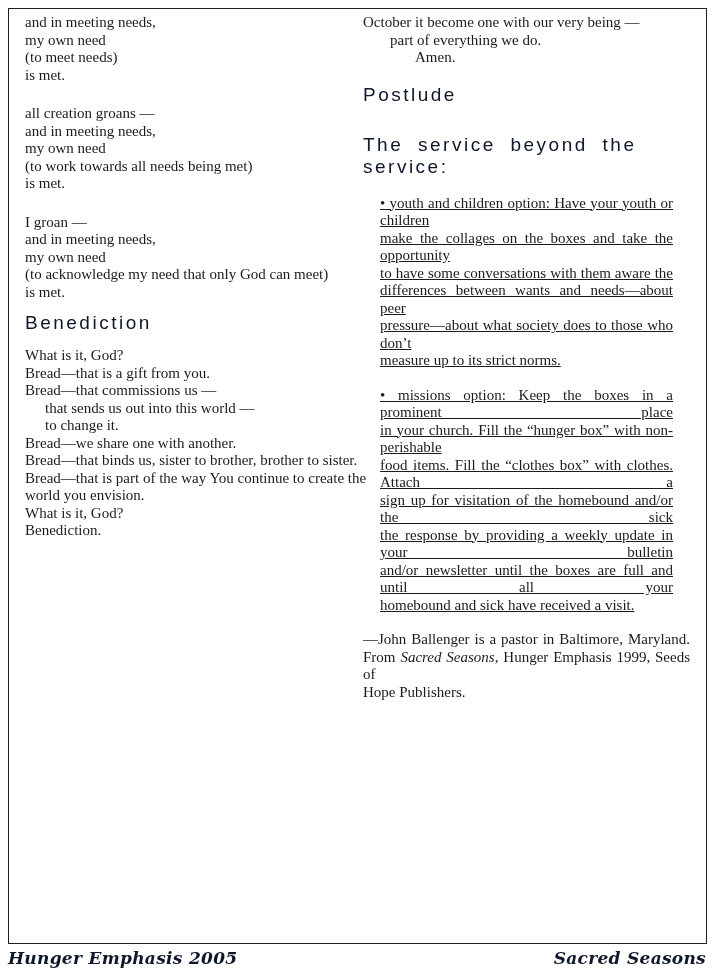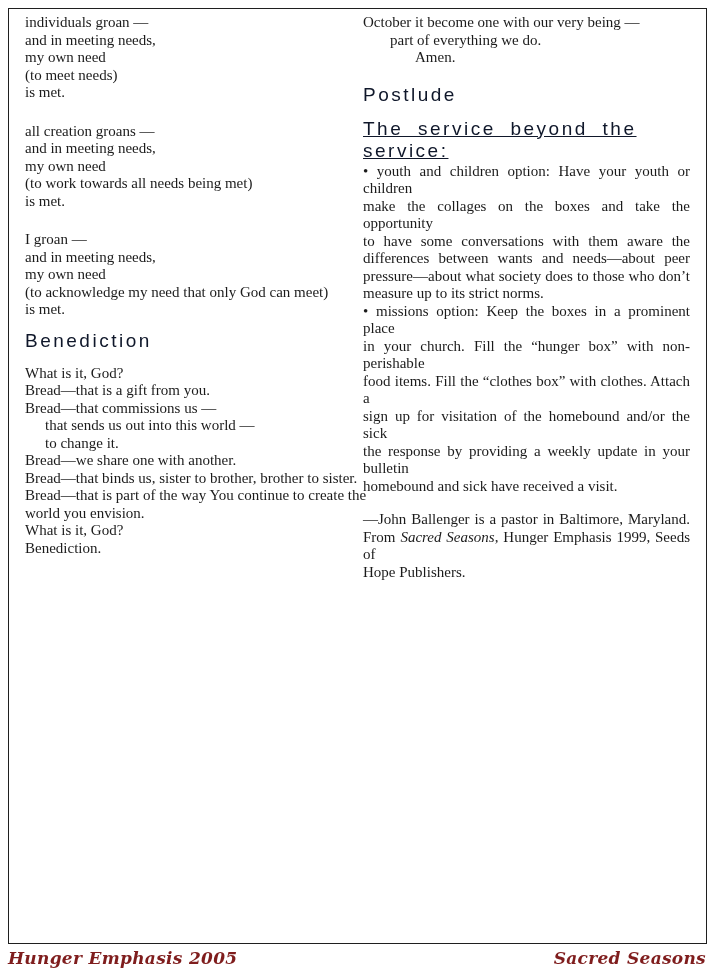--- a/index.html
+++ b/index.html
@@ -40,25 +40,25 @@
     font-family: "Liberation Sans", sans-serif;
     font-size: 19px;
     line-height: 22px;
     font-weight: 400;
     letter-spacing: 2.5px;
     color: #0f172a;
     margin: 0;
   }
   .benediction-heading { margin-top: 11px; margin-bottom: 13px; }
   .postlude-heading    { margin-top: 17px; }
-  .service-heading     { margin-top: 12px; margin-bottom: 1px; word-spacing: 7px; text-decoration: underline; }
+  .service-heading     { margin-top: 28px; margin-bottom: 1px; word-spacing: 7px; }
   .ind1  { padding-left: 20px; }
   .rind1 { padding-left: 27px; }
   .rind2 { padding-left: 52px; }
-  .jpar { margin: 0; }
+  .jpar { margin: 17px; text-decoration: underline; }
   .jl {
     text-align: justify;
     text-align-last: justify;
     white-space: normal;
   }
   .jl-last {
     text-align: left;
     text-align-last: left;
   }
   .attribution { margin-top: 16px; }
@@ -67,33 +67,32 @@
     position: absolute;
     left: 8px;
     right: 9px;
     top: 948px;
     display: flex;
     justify-content: space-between;
     font-family: "DejaVu Serif", serif;
     font-style: italic;
     font-weight: 700;
     font-size: 17px;
-    color: #7f1d1d;
+    color: #0f172a;
     letter-spacing: 0.3px;
   }
 </style>
 </head>
 <body>
 
 <div class="page">
   <div class="border-box"></div>
 
   <div class="col col-left">
     <div class="stanza">
-      <div class="line">individuals groan —</div>
       <div class="line">and in meeting needs,</div>
       <div class="line">my own need</div>
       <div class="line">(to meet needs)</div>
       <div class="line">is met.</div>
     </div>
     <div class="stanza">
       <div class="line">all creation groans —</div>
       <div class="line">and in meeting needs,</div>
       <div class="line">my own need</div>
       <div class="line">(to work towards all needs being met)</div>
@@ -142,20 +141,21 @@
       <div class="wrapline jl">pressure—about what society does to those who don’t</div>
       <div class="wrapline jl jl-last">measure up to its strict norms.</div>
     </div>
 
     <div class="jpar">
       <div class="wrapline jl">• missions option: Keep the boxes in a prominent place</div>
       <div class="wrapline jl">in your church. Fill the “hunger box” with non-perishable</div>
       <div class="wrapline jl">food items. Fill the “clothes box” with clothes. Attach a</div>
       <div class="wrapline jl">sign up for visitation of the homebound and/or the sick</div>
       <div class="wrapline jl">the response by providing a weekly update in your bulletin</div>
+      <div class="wrapline jl">and/or newsletter until the boxes are full and until all your</div>
       <div class="wrapline jl jl-last">homebound and sick have received a visit.</div>
     </div>
 
     <div class="attribution">
       <div class="wrapline jl">—John Ballenger is a pastor in Baltimore, Maryland.</div>
       <div class="wrapline jl"><span>From </span><span class="italic">Sacred Seasons</span><span>, Hunger Emphasis 1999, Seeds of</span></div>
       <div class="wrapline jl jl-last">Hope Publishers.</div>
     </div>
   </div>
 

